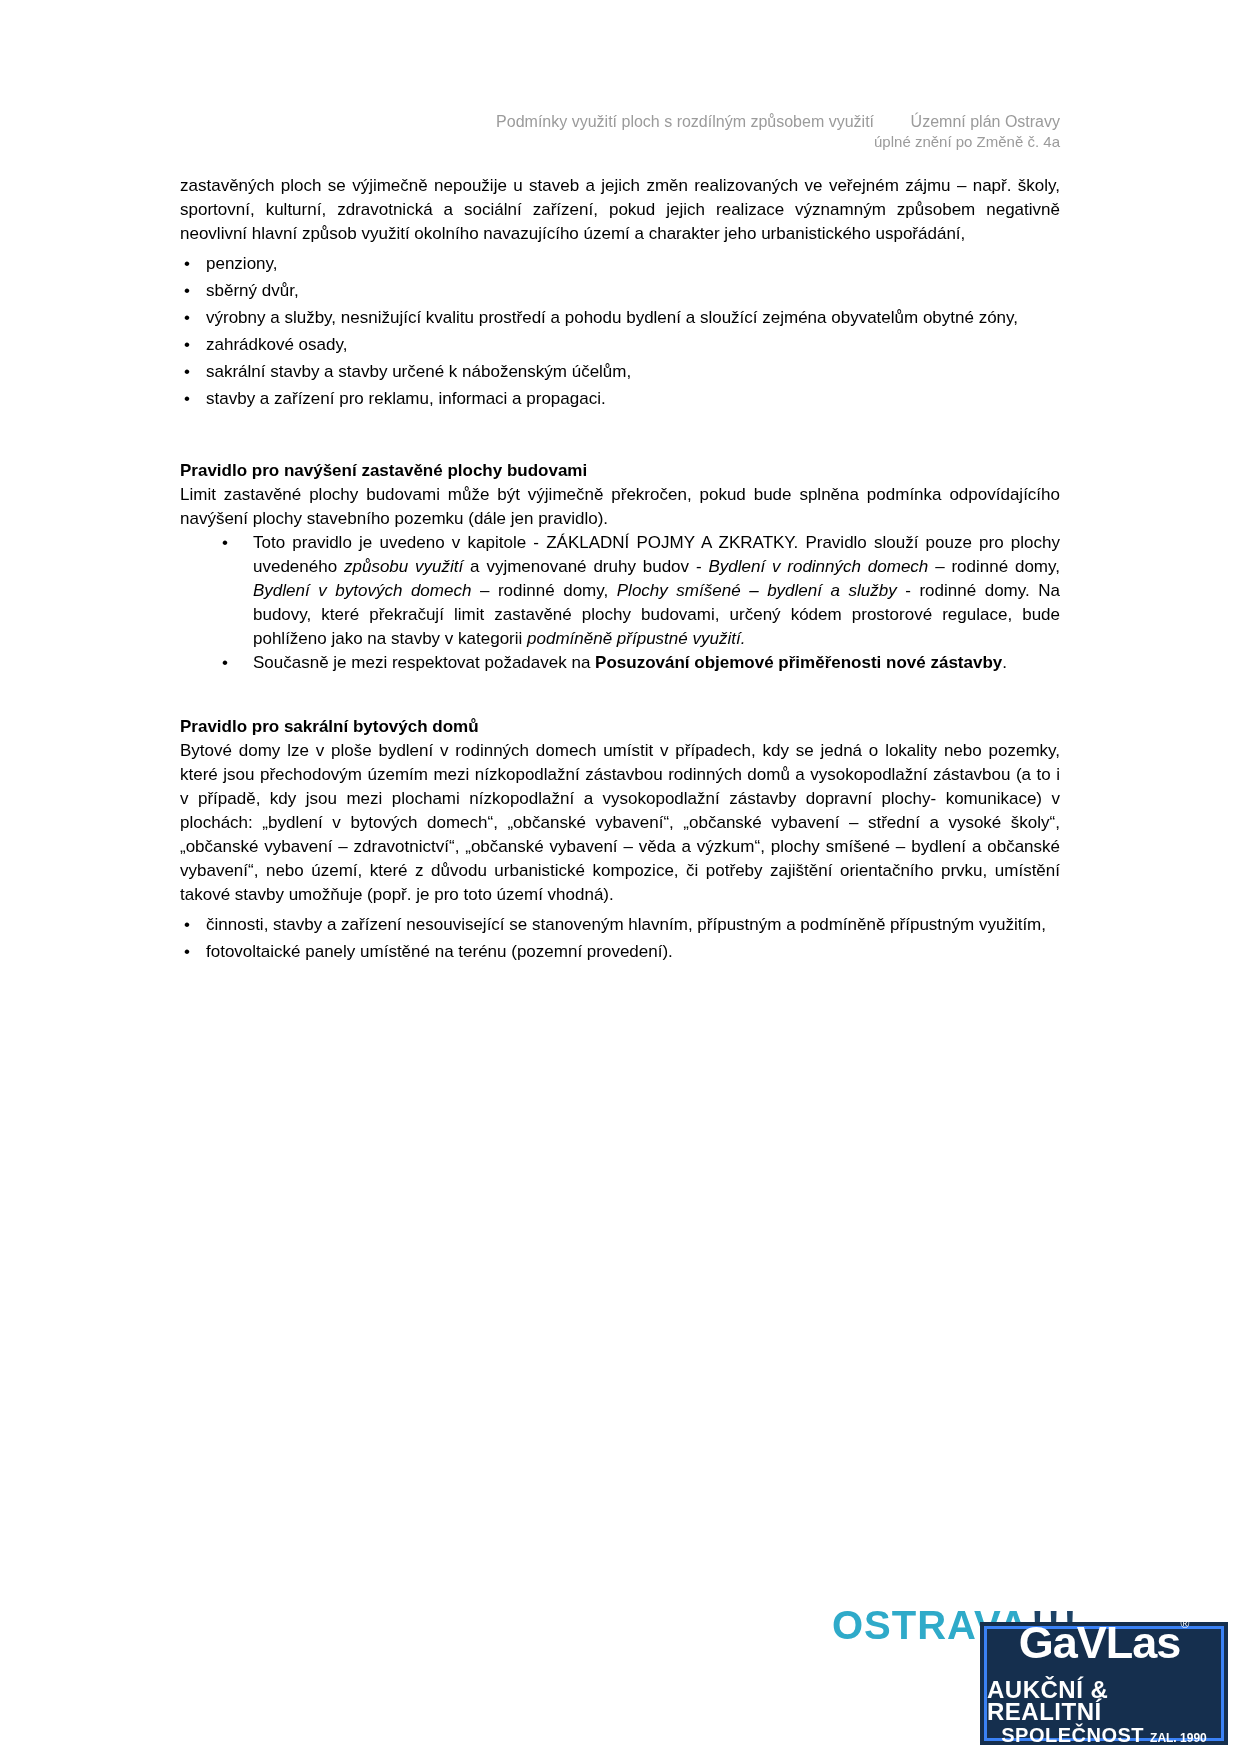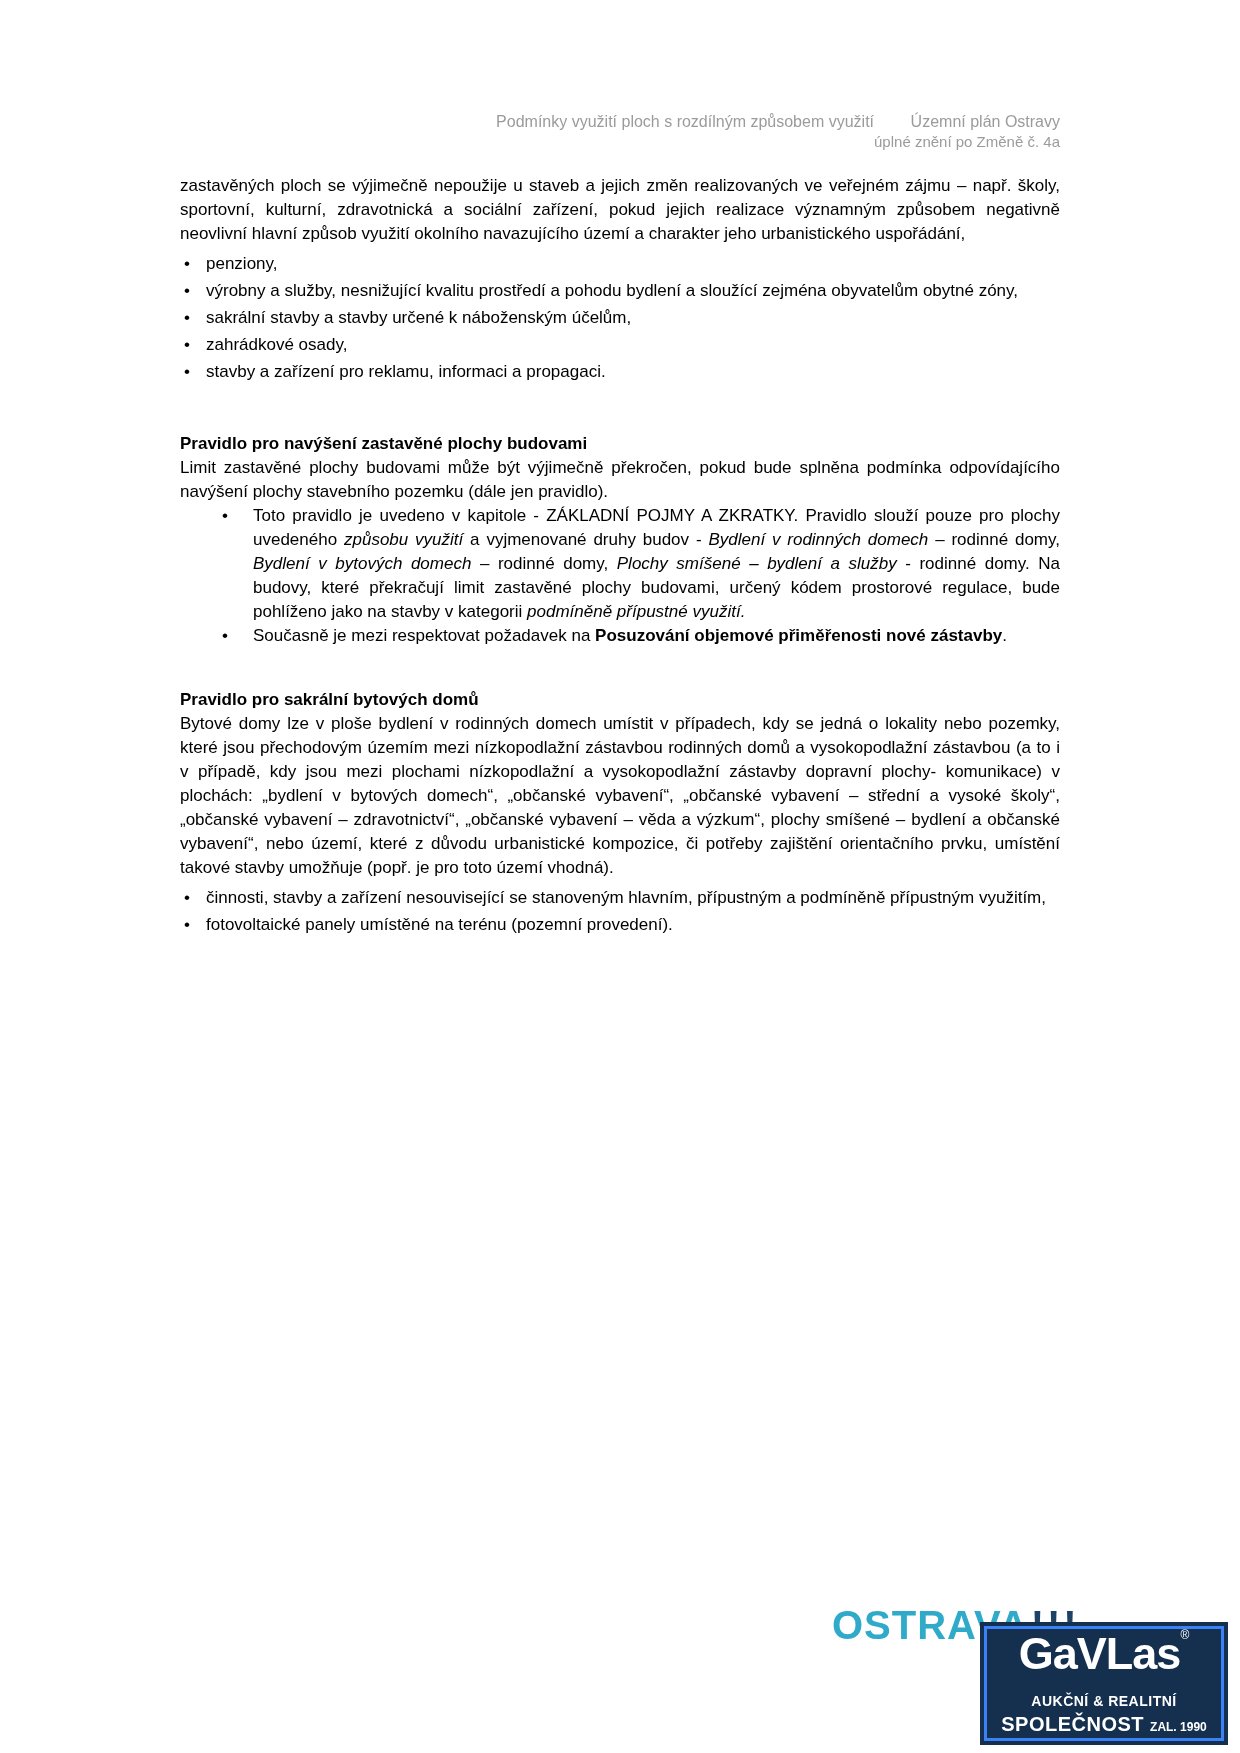--- a/index.html
+++ b/index.html
@@ -62,21 +62,21 @@
     position:absolute; inset:4px; border:3px solid #3b82f6;
     display:flex; flex-direction:column; align-items:center; justify-content:center;
     color:#fff;
   }
   .gavlas-name-row { position:relative; line-height:1; margin-top:2px; }
   .gavlas-name {
     font-size:45px; font-weight:bold; letter-spacing:-1px; line-height:1;
   }
   .gavlas-reg { font-size:12px; vertical-align:top; position:relative; top:-2px; }
   .gavlas-line1 {
-    font-size:14px; font-weight:bold; letter-spacing:0.5px; line-height:22px; margin-top:14px;
+    font-size:24px; font-weight:bold; letter-spacing:0.5px; line-height:22px; margin-top:14px;
   }
   .gavlas-line2-row { display:flex; align-items:baseline; line-height:24px; }
   .gavlas-line2 { font-size:20px; font-weight:bold; letter-spacing:0.5px; }
   .gavlas-line2-small { font-size:12px; font-weight:bold; margin-left:6px; }
 </style>
 </head>
 <body>
 
 <div class="page">
 
@@ -87,23 +87,24 @@
       <div class="hdr-right-2">úplné znění po Změně č. 4a</div>
     </div>
   </div>
 
   <div class="doc-body">
 
     <p class="para">zastavěných ploch se výjimečně nepoužije u staveb a jejich změn realizovaných ve veřejném zájmu – např. školy, sportovní, kulturní, zdravotnická a sociální zařízení, pokud jejich realizace významným způsobem negativně neovlivní hlavní způsob využití okolního navazujícího území a charakter jeho urbanistického uspořádání,</p>
 
     <ul class="bullets1">
       <li>penziony,</li>
+      <li>sběrný dvůr,</li>
       <li>výrobny a služby, nesnižující kvalitu prostředí a pohodu bydlení a sloužící zejména obyvatelům obytné zóny,</li>
+      <li>zahrádkové osady,</li>
       <li>sakrální stavby a stavby určené k náboženským účelům,</li>
-      <li>zahrádkové osady,</li>
       <li>stavby a zařízení pro reklamu, informaci a propagaci.</li>
     </ul>
 
     <h3 class="sec-heading first">Pravidlo pro navýšení zastavěné plochy budovami</h3>
     <p class="para">Limit zastavěné plochy budovami může být výjimečně překročen, pokud bude splněna podmínka odpovídajícího navýšení plochy stavebního pozemku (dále jen pravidlo).</p>
     <ul class="bullets2">
       <li><span class="seg-n">Toto pravidlo je uvedeno v kapitole - ZÁKLADNÍ POJMY A ZKRATKY. Pravidlo slouží pouze pro plochy uvedeného </span><span class="seg-i">způsobu využití</span><span class="seg-n"> a vyjmenované druhy budov - </span><span class="seg-i">Bydlení v rodinných domech</span><span class="seg-n"> – rodinné domy, </span><span class="seg-i">Bydlení v bytových domech</span><span class="seg-n"> – rodinné domy, </span><span class="seg-i">Plochy smíšené – bydlení a služby</span><span class="seg-n"> - rodinné domy. Na budovy, které překračují limit zastavěné plochy budovami, určený kódem prostorové regulace, bude pohlíženo jako na stavby v kategorii </span><span class="seg-i">podmíněně přípustné využití.</span></li>
       <li><span class="seg-n">Současně je mezi respektovat požadavek na </span><span class="seg-b">Posuzování objemové přiměřenosti nové zástavby</span><span class="seg-n">.</span></li>
     </ul>
 

